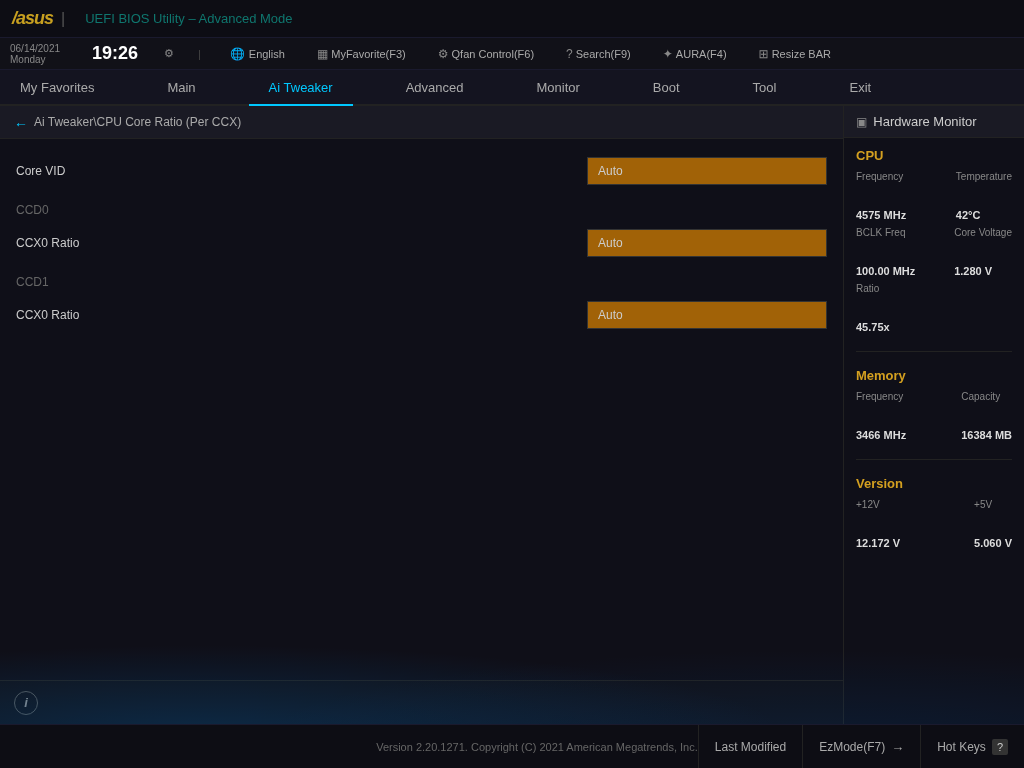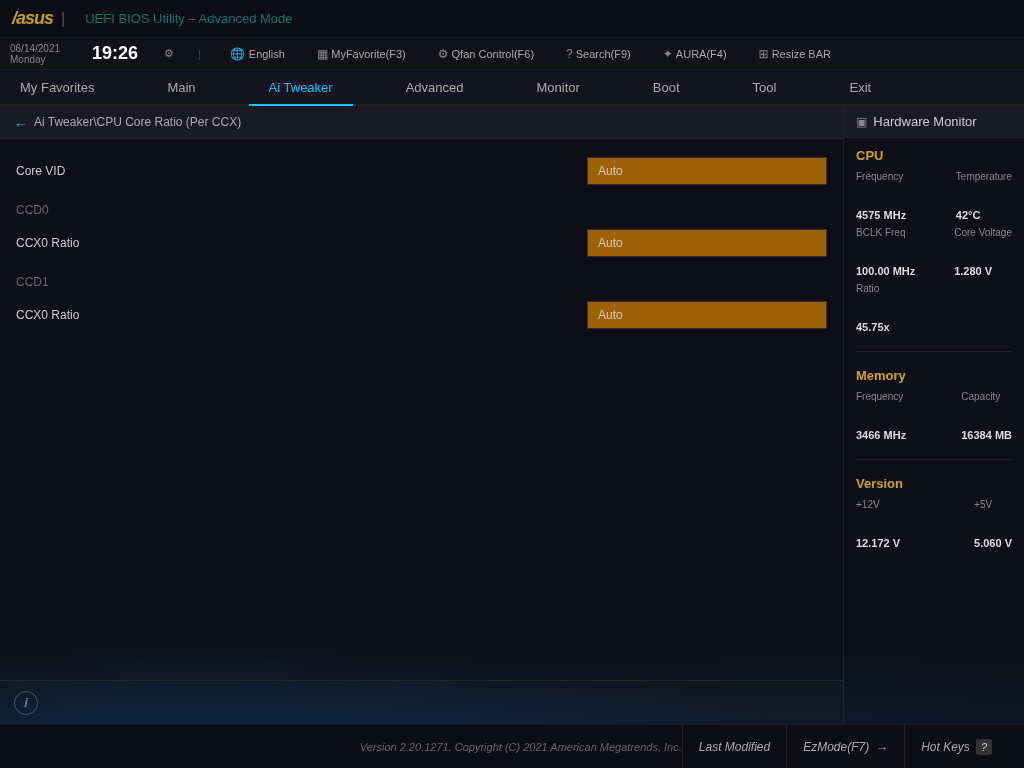--- a/index.html
+++ b/index.html
@@ -258,25 +258,24 @@
       font-weight: bold;
     }
 
     
     #footer {
       background: #0d0d14;
       height: 44px;
       display: flex;
       align-items: center;
       justify-content: flex-start;
-      padding: 0 16px 0 0;
+      padding: 0 0 0 0;
       border-top: 1px solid #1a1a2e;
       position: relative;
       z-index: 1;
-      font-style: italic;
     }
     #footer-left {
       flex: 1;
     }
     #footer-center {
       color: #666;
       font-size: 11px;
       text-align: center;
     }
     #footer-right {

